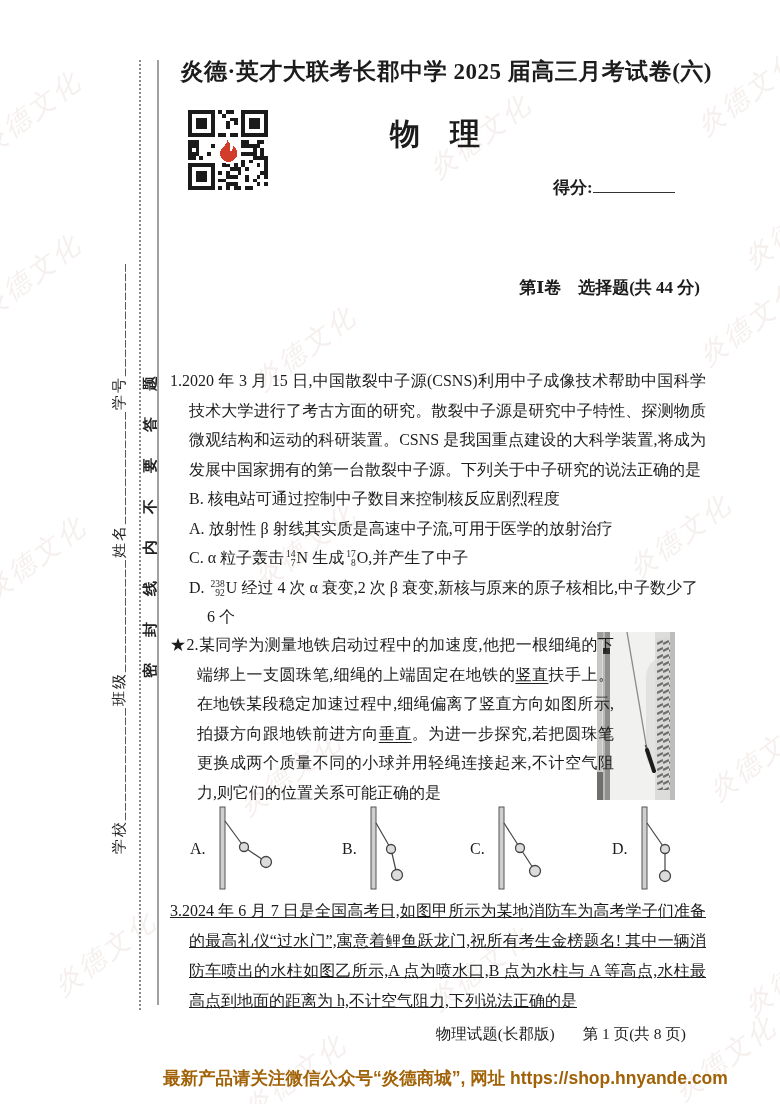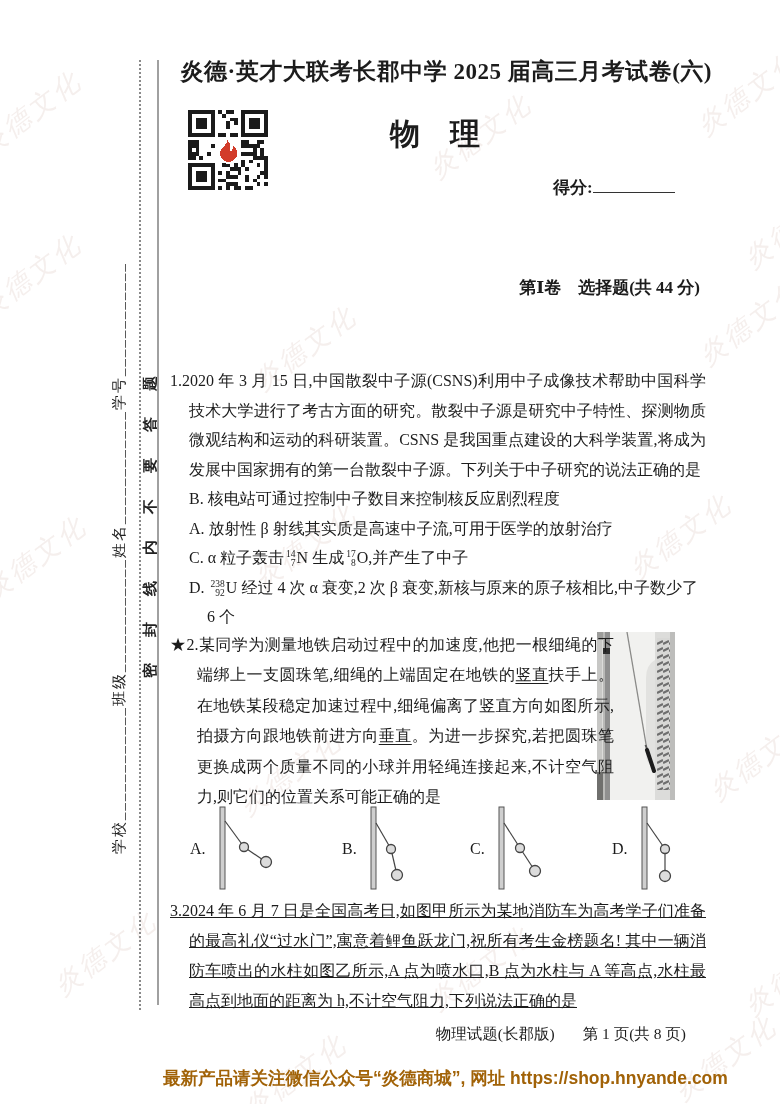--- a/index.html
+++ b/index.html
@@ -40,21 +40,21 @@
   .subsection .b{font-weight:bold;}
 
   .q1{position:absolute;left:170px;top:366px;width:536px;font-size:16px;line-height:29.5px;}
   .qtext{margin:0;padding-left:19px;text-indent:-19px;text-align:justify;}
   .opt{margin:0;padding-left:19px;text-align:justify;}
   .opt2{margin:0;padding-left:37px;}
 
   .q2{position:absolute;left:170px;top:630px;width:532px;font-size:16px;line-height:29.6px;}
   .q2text{margin:0;padding-left:27px;text-indent:-27px;text-align:justify;}
   .q2-photo{float:right;width:78px;height:168px;margin:2px 0 4px 10px;}
-  .ul{text-decoration:underline;text-underline-offset:3px;font-family:Liberation Mono, monospace;}
+  .ul{text-decoration:underline;text-underline-offset:3px;}
 
   .q2opts{position:absolute;left:170px;top:803px;width:536px;height:94px;}
   .optgroup{position:absolute;display:flex;align-items:center;gap:4px;font-size:16px;}
 
   .q3{position:absolute;left:170px;top:896px;width:536px;font-size:16px;line-height:30px;text-decoration:underline;}
 
   .footer{position:absolute;left:170px;top:1024px;width:530px;text-align:right;font-size:15.5px;}
   .footer span{margin:0 14px;}
   .promo{position:absolute;left:163px;top:1066px;font-size:17.5px;font-weight:bold;
       font-family:"Liberation Sans","DejaVu Sans",sans-serif;color:#a16207;}

